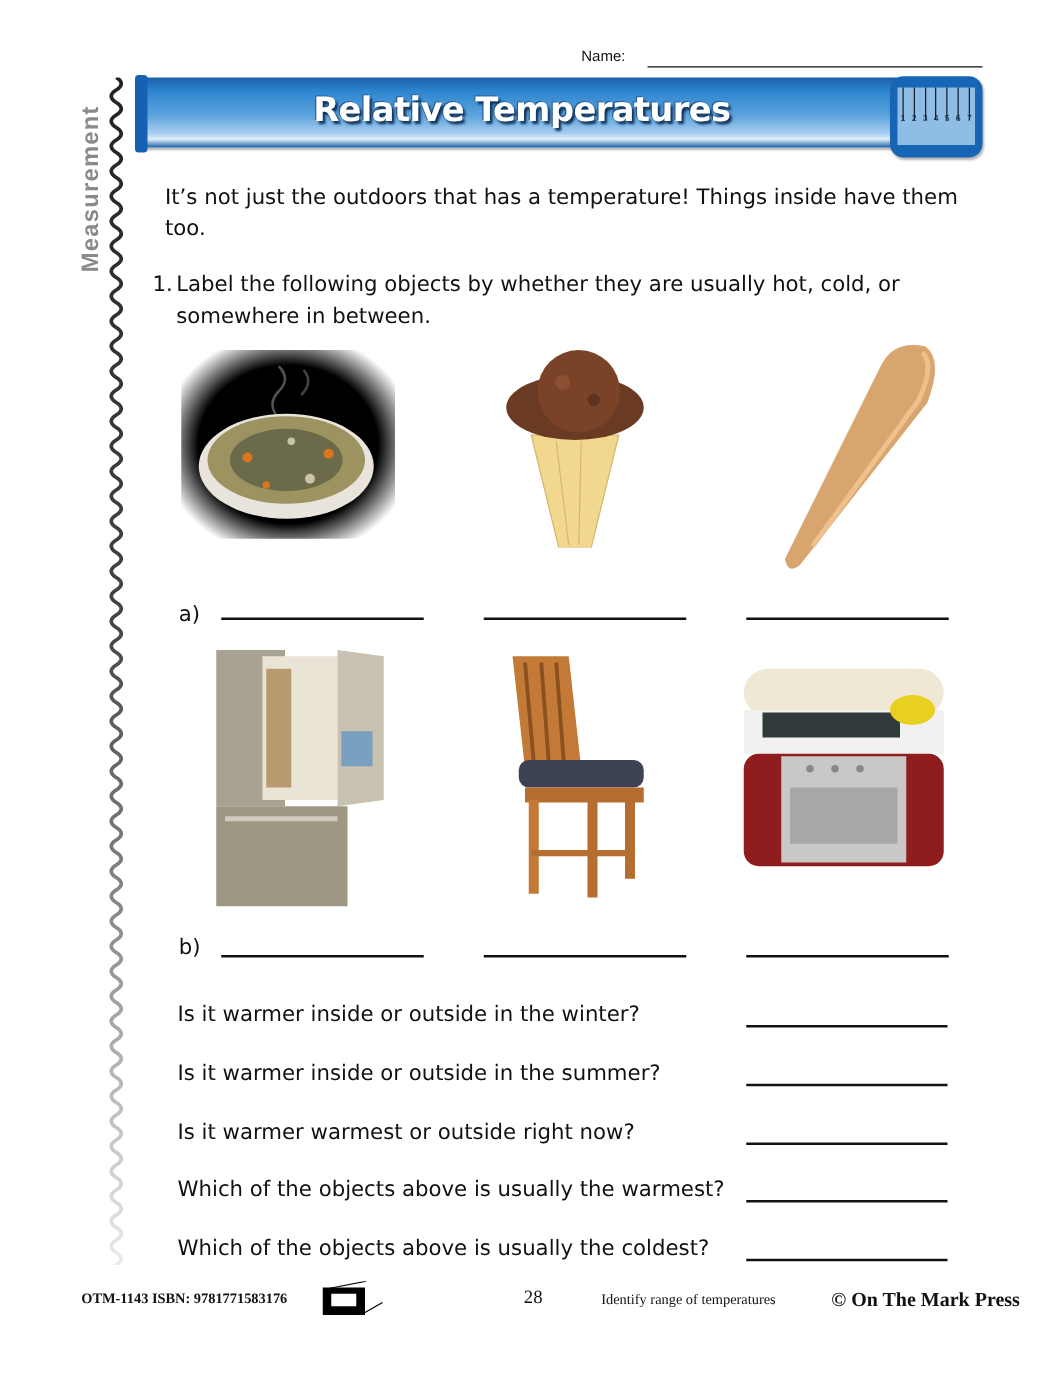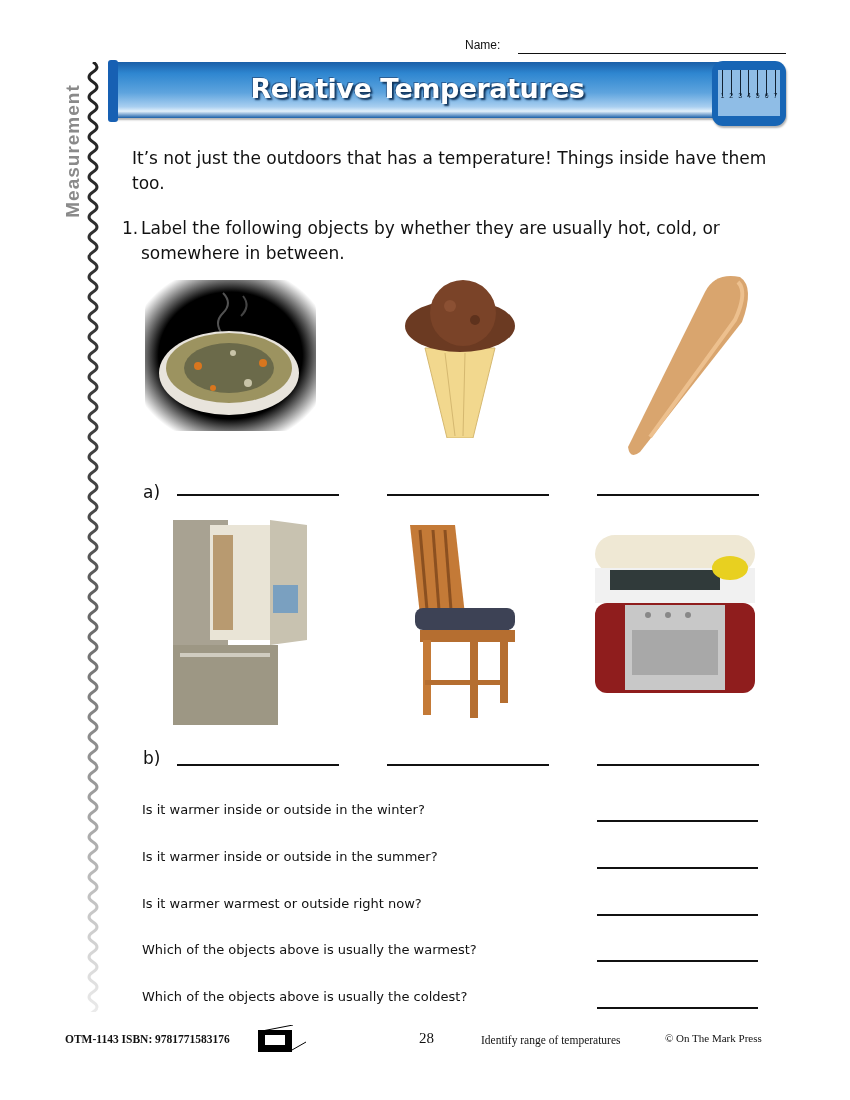--- a/index.html
+++ b/index.html
@@ -26,21 +26,21 @@
   .ruler i { display:block; width:1px; height:26px; background:#123; }
   .ruler-nums { left:718px; top:92px; width:62px; font-size:7px; color:#123; display:flex; justify-content:space-around; font-family:"Liberation Sans", sans-serif; }
   .text { font-family:"DejaVu Sans", sans-serif; font-size:17px; line-height:25px; }
   .intro { left:116px; top:146px; width:670px;margin-left:16px; }
   .q1 { left:122px; top:216px; width:660px; }
   .q1 .num { position:absolute; left:0; top:0; }
   .q1 .body { padding-left:19px; }
   .pic { position:absolute; }
   .row-label { font-size:17px; }
   .line { position:absolute; width:162px; border-bottom:2px solid #111; }
-  .qrow { position:absolute; left:142px; font-size:13px;text-align:center; }
+  .qrow { position:absolute; left:142px; font-size:17px;text-align:center; }
   .qline { position:absolute; left:597px; width:161px; border-bottom:2px solid #111; }
   .footer { font-family:"Liberation Serif", serif; font-size:11.5px; }
 </style>
 </head>
 <body>
 
 <div class="abs name-label">Name:</div>
 <div class="abs name-line"></div>
 
 <div class="abs side-title">
@@ -184,13 +184,13 @@
 
 <div class="abs footer" style="left:65px;top:1033px;font-weight:bold">OTM-1143  ISBN: 9781771583176</div>
 <svg class="abs" style="left:258px;top:1025px;width:50px;height:30px" viewBox="0 0 50 30">
   <rect x="0" y="5" width="34" height="22" fill="#000"></rect>
   <rect x="7" y="10" width="20" height="10" fill="#fff"></rect>
   <line x1="4" y1="6" x2="35" y2="0" stroke="#000" stroke-width="1"></line>
   <line x1="34" y1="25" x2="48" y2="17" stroke="#000" stroke-width="1"></line>
 </svg>
 <div class="abs footer" style="left:419px;top:1030px;font-size:15px">28</div>
 <div class="abs footer" style="left:481px;top:1034px">Identify range of temperatures</div>
-<div class="abs footer" style="left:665px;top:1032px;font-weight:normal;font-size:11px">© On The Mark Press</div>
+<div class="abs footer" style="left:665px;top:1032px;font-weight:bold;font-size:16px">© On The Mark Press</div>
 
 </body></html>

